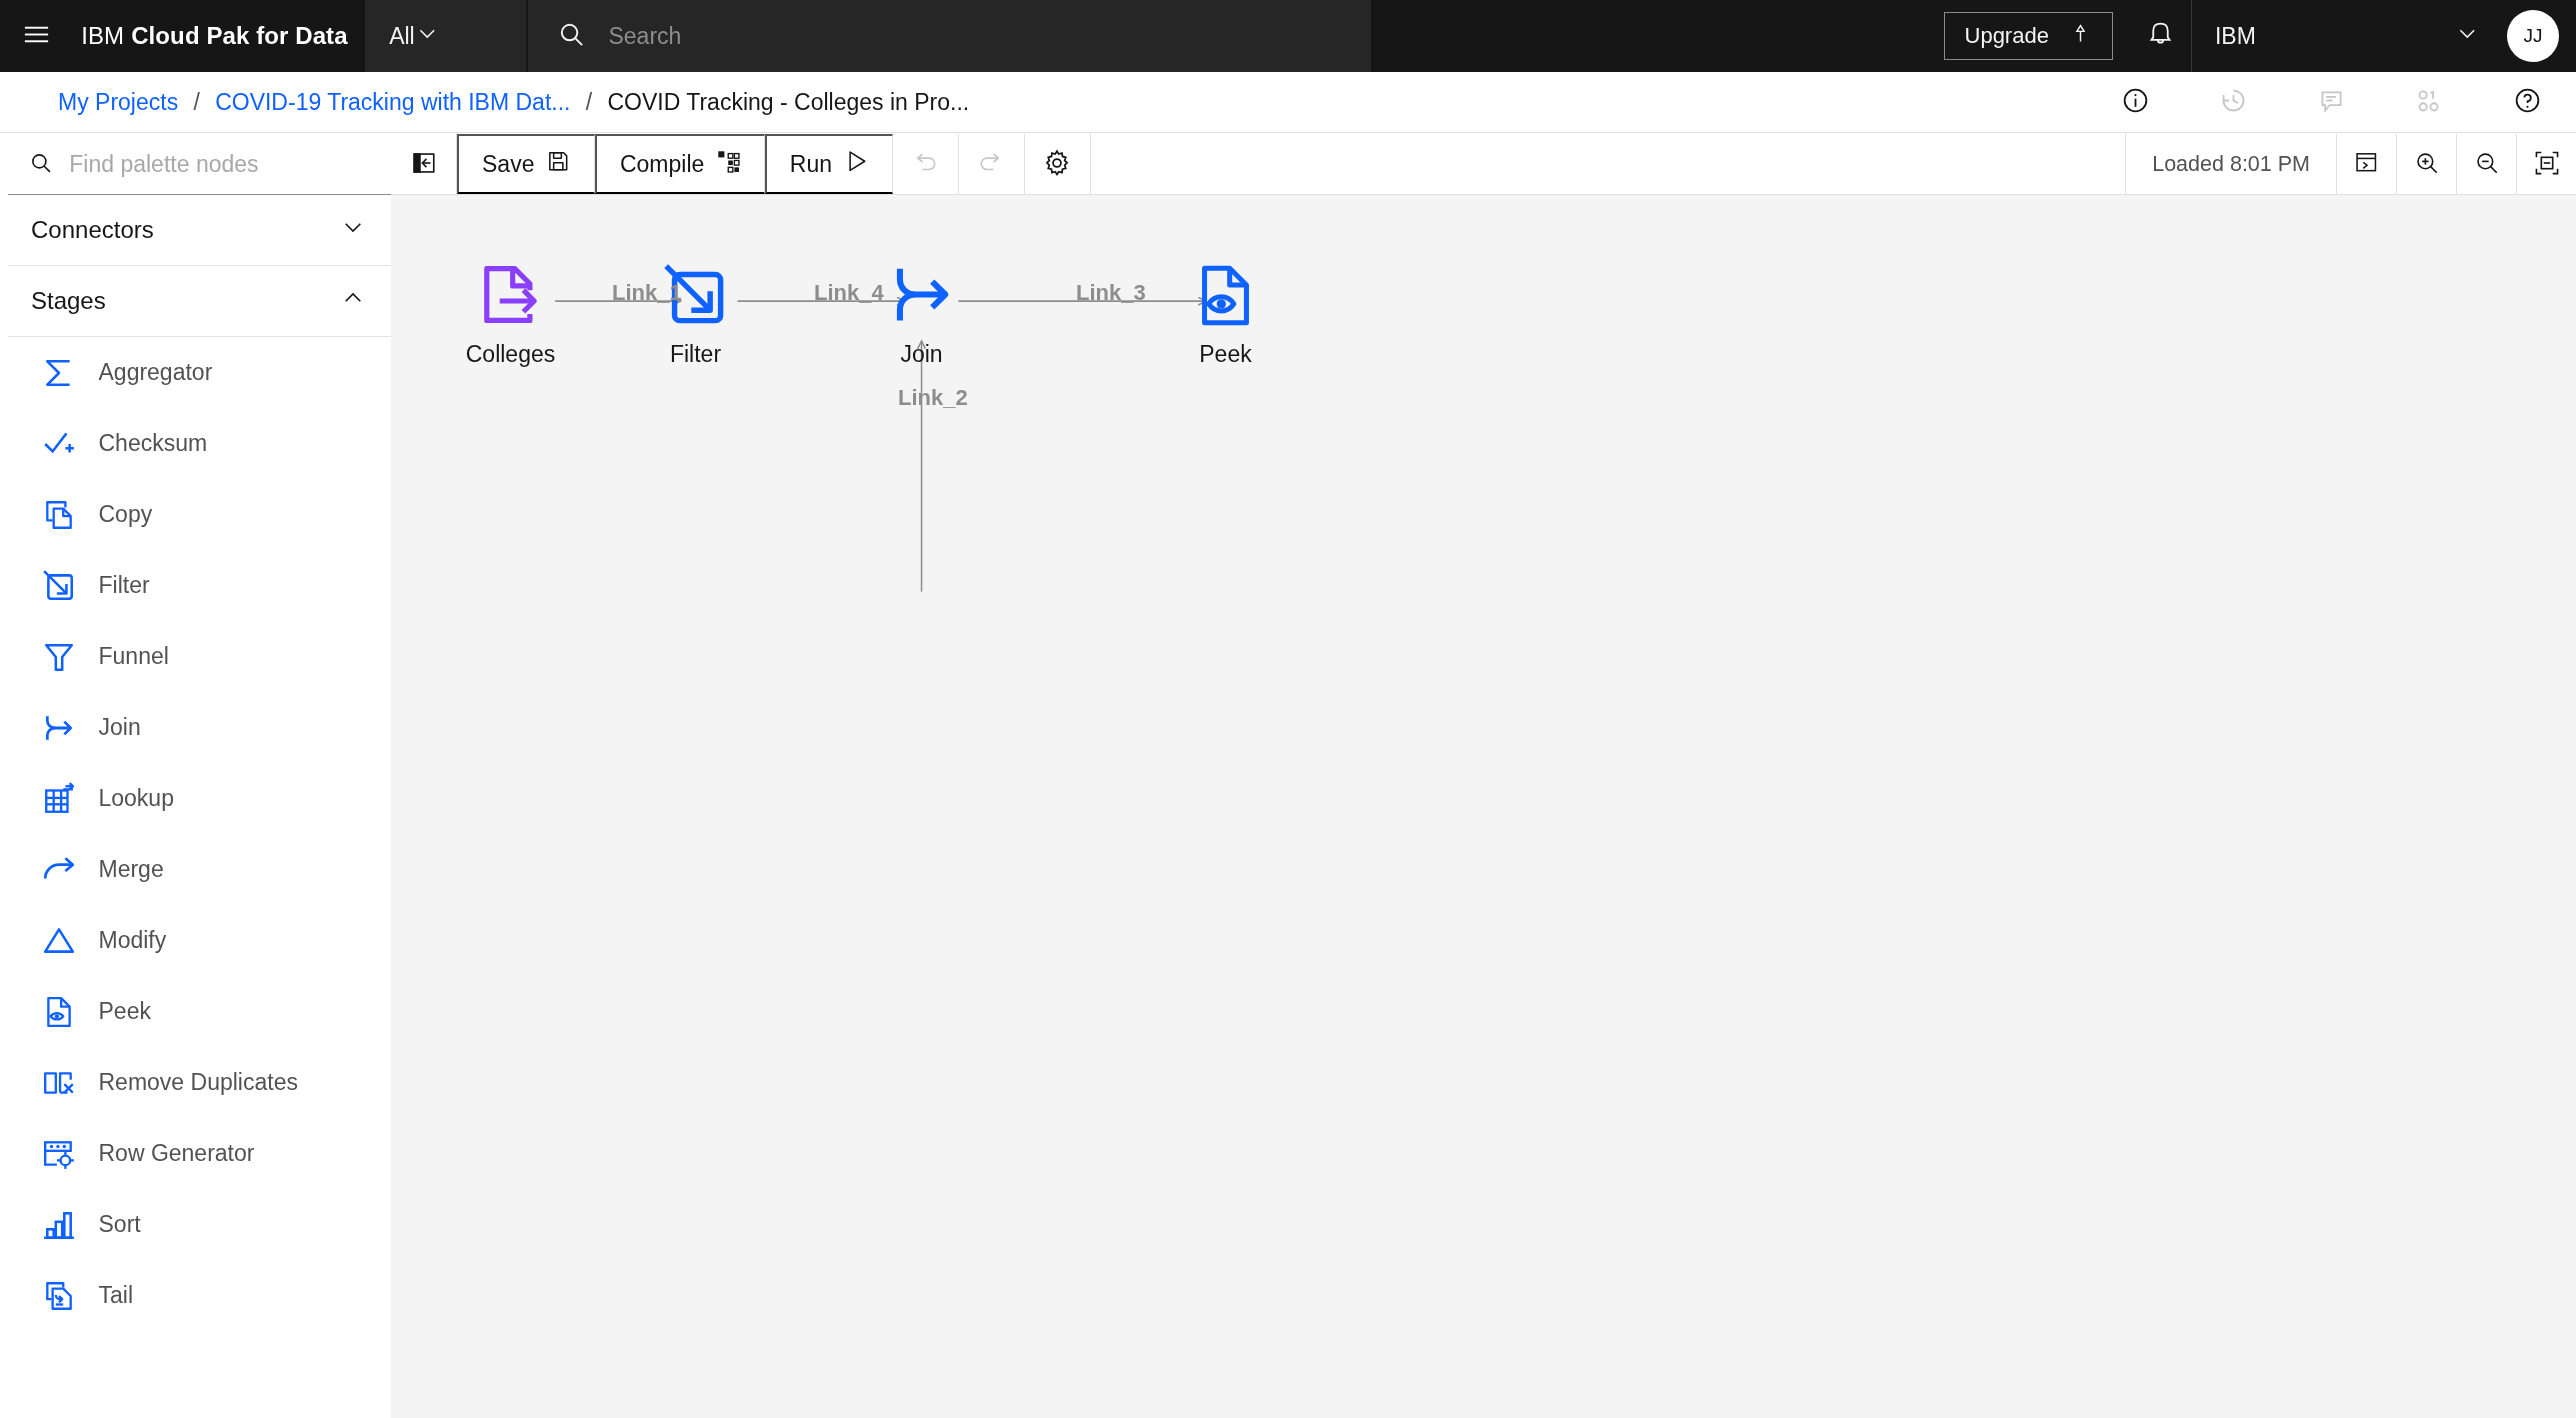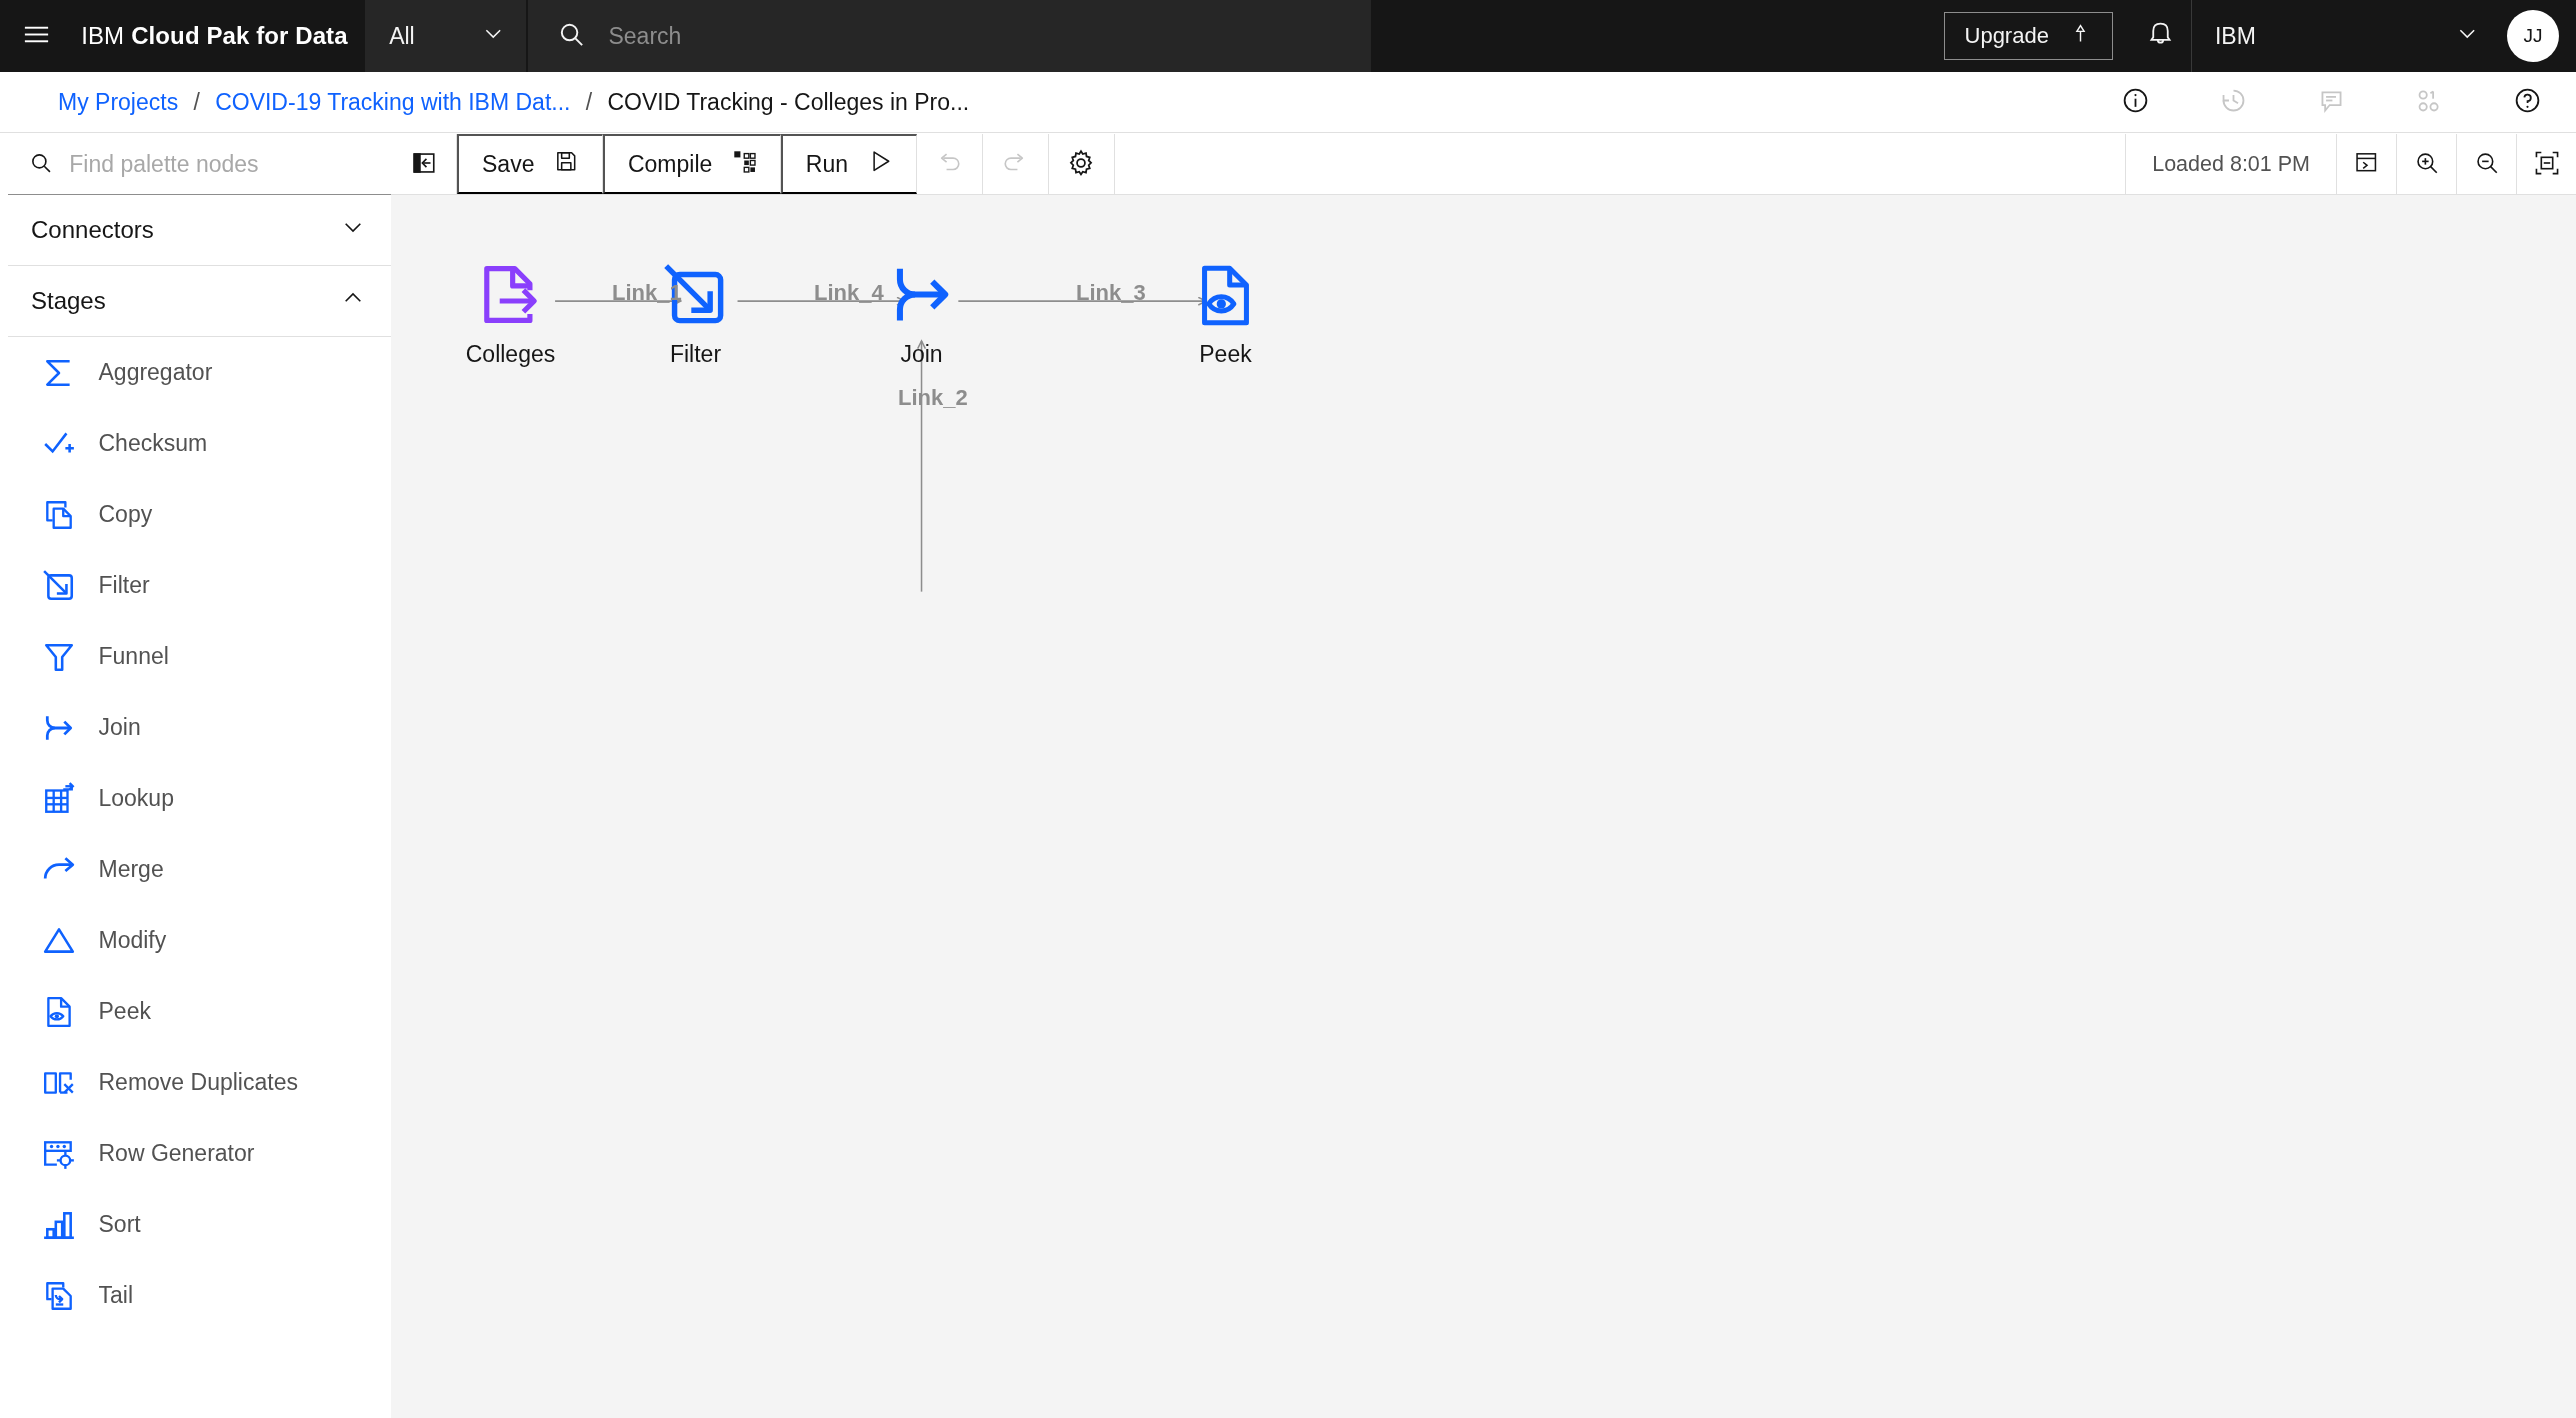--- a/index.html
+++ b/index.html
@@ -25,21 +25,21 @@
   .hdr-title {
     display: flex; align-items: center;
     color: #ffffff; font-size: 24px; padding-left: 9.2px;
     letter-spacing: 0.1px; white-space: nowrap;
   }
   .hdr-title .light { font-weight: 400; }
   .hdr-title .bold { font-weight: 700; margin-left: 7px; }
   .hdr-select {
     width: 161px; height: 72px; background: #262626;
     margin-left: 17px;
-    display: flex; align-items: center; justify-content: space-between;
+    display: flex; align-items: center; 
     padding: 0 20px 0 24.5px; color: #f4f4f4; font-size: 23px;
     cursor: pointer;
   }
   .hdr-search {
     flex: 1 1 auto; height: 72px; background: #262626;
     margin-left: 2.3px;
     display: flex; align-items: center; gap: 21.5px; padding-left: 28px;
     max-width: 843px;
     cursor: text;
   }
@@ -119,21 +119,21 @@
   }
   
   .toolbar {
     position: absolute; top: 134px; left: 391px;
     width: 2185px; height: 61px; background: #ffffff;
     border-bottom: 0.8px solid #e0e0e0;
     display: flex; align-items: stretch;
     z-index: 5;
   }
   .tb-btn {
-    display: flex; align-items: center; gap: 20px;
+    display: flex; align-items: center; gap: 12px;
     padding: 0 23px; border-right: 0.8px solid #e0e0e0;
     font-size: 23px; color: #161616; cursor: pointer; background: transparent;
     font-family: inherit;
   }
   .tb-icon-btn {
     width: 66px; display: flex; align-items: center; justify-content: center;
     border-right: 0.8px solid #e0e0e0; cursor: pointer;
   }
   .tb-icon-btn.disabled { cursor: default; }
   .tb-right { margin-left: auto; display: flex; align-items: stretch; }

